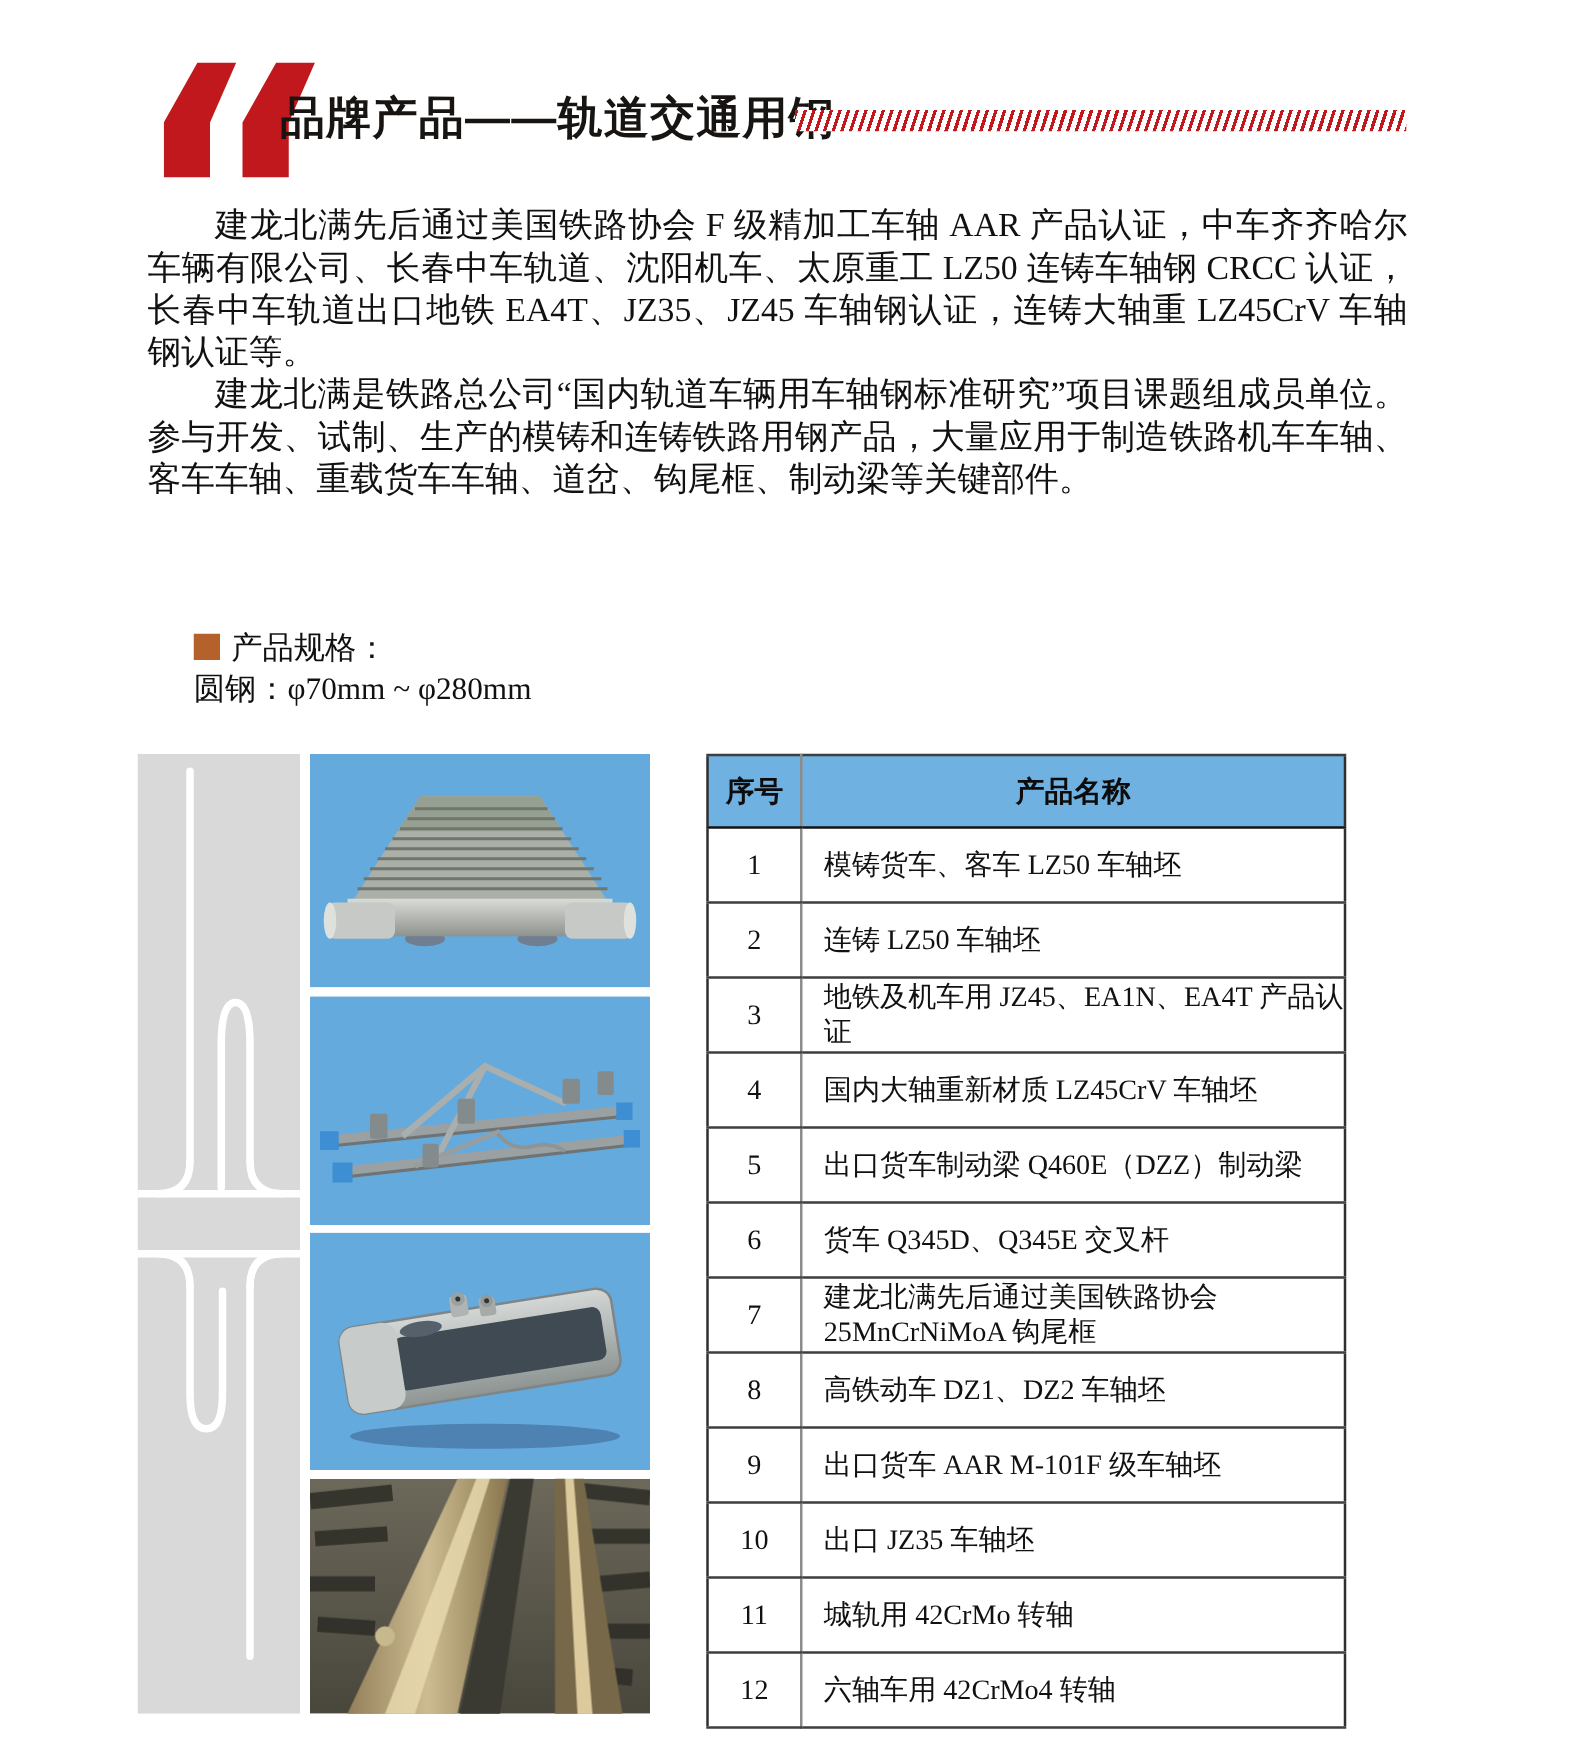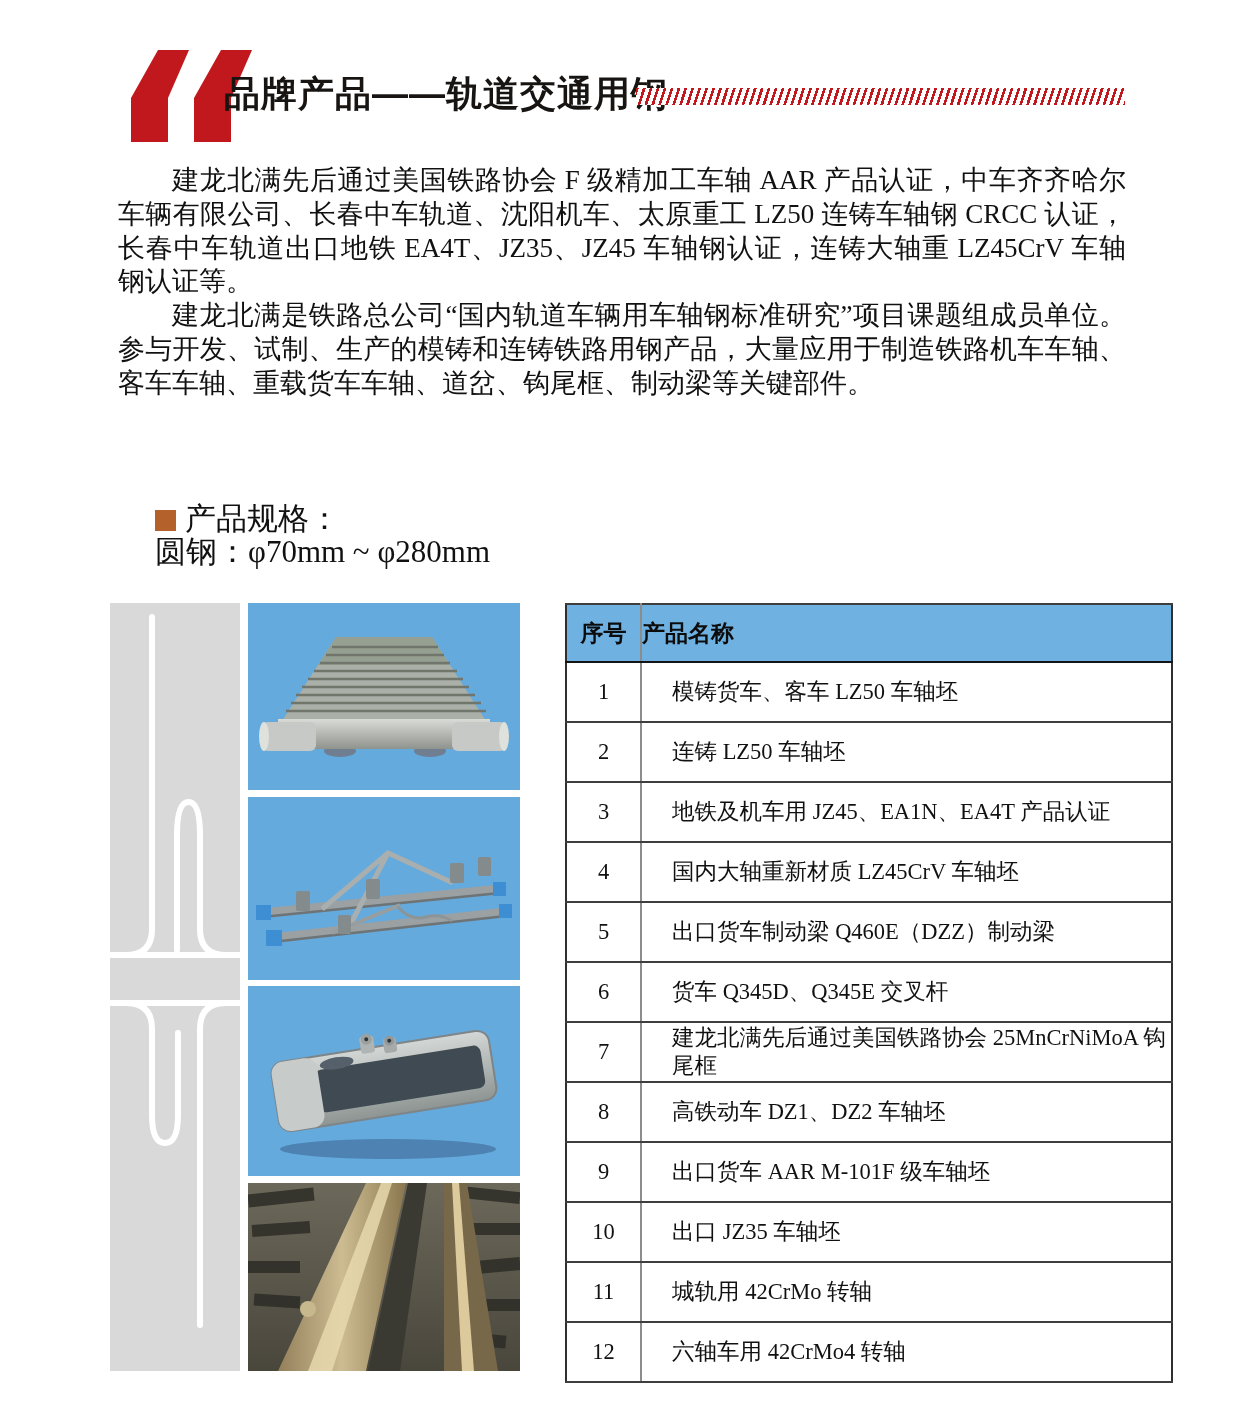--- a/index.html
+++ b/index.html
@@ -18,57 +18,57 @@
     position:absolute;left:636px;top:88px;width:489px;height:17px;
     background:repeating-linear-gradient(108deg,#c0181c 0 2.6px,#ffffff 2.6px 6.6px);
   }
   
   .intro{
     position:absolute;left:118px;top:164px;width:1008px;
     font-size:27px;line-height:33.8px;text-align:justify;
   }
   .intro p{margin:0;text-indent:2em;}
   
-  .spec{position:absolute;left:155px;top:503px;font-size:31px;line-height:32.5px;}
+  .spec{position:absolute;left:155px;top:503px;font-size:25px;line-height:32.5px;}
   .spec-row{white-space:nowrap;}
   .spec-bullet{
     display:inline-block;width:21px;height:21px;background:#b4612b;
     vertical-align:-2px;margin-right:9px;
   }
   
   .rail-art{position:absolute;left:110px;top:603px;width:130px;height:768px;}
   .photo{position:absolute;left:248px;width:272px;overflow:hidden;}
   .photo svg{display:block;}
   .photo-1{top:603px;height:187px;}
   .photo-2{top:797px;height:183px;}
   .photo-3{top:986px;height:190px;}
   .photo-4{top:1183px;height:188px;}
   
   .product-table{
-    position:absolute;left:565px;top:603px;width:608px;
+    position:absolute;left:565px;top:603px;width:512px;
     border-collapse:collapse;table-layout:fixed;
     font-size:22.5px;
   }
   .product-table col.c-num{width:75px;}
   .product-table th,.product-table td{
     border-top:2px solid #3e3e3e;border-bottom:2px solid #3e3e3e;
     padding:0;vertical-align:middle;
   }
   .product-table th:first-child,.product-table td:first-child{
     border-right:2px solid #8c8c8c;text-align:center;
   }
   .product-table{border:2px solid #2f2f2f;}
   .product-table thead th{
-    background:#6fb1e1;height:56px;text-align:left;
+    background:#6fb1e1;height:56px;text-align:center;
     font-family:"Liberation Sans","DejaVu Sans",sans-serif;
     font-weight:700;font-size:23px;color:#0c0c0c;
     border-bottom:2px solid #141414;
   }
   .product-table tbody tr{height:60px;}
-  .product-table td.name{padding-left:30px;line-height:28px;text-align:left;}
+  .product-table td.name{padding-left:17px;line-height:28px;text-align:left;}
 </style>
 </head>
 <body>
 
 <div class="page">
 
   <svg class="quote-mark" viewBox="0 0 122 92">
     <polygon points="0,92 0,48 27,0 58,0 37,48 37,92" fill="#c0181c"></polygon>
     <polygon points="63,92 63,48 90,0 121,0 100,48 100,92" fill="#c0181c"></polygon>
   </svg>

